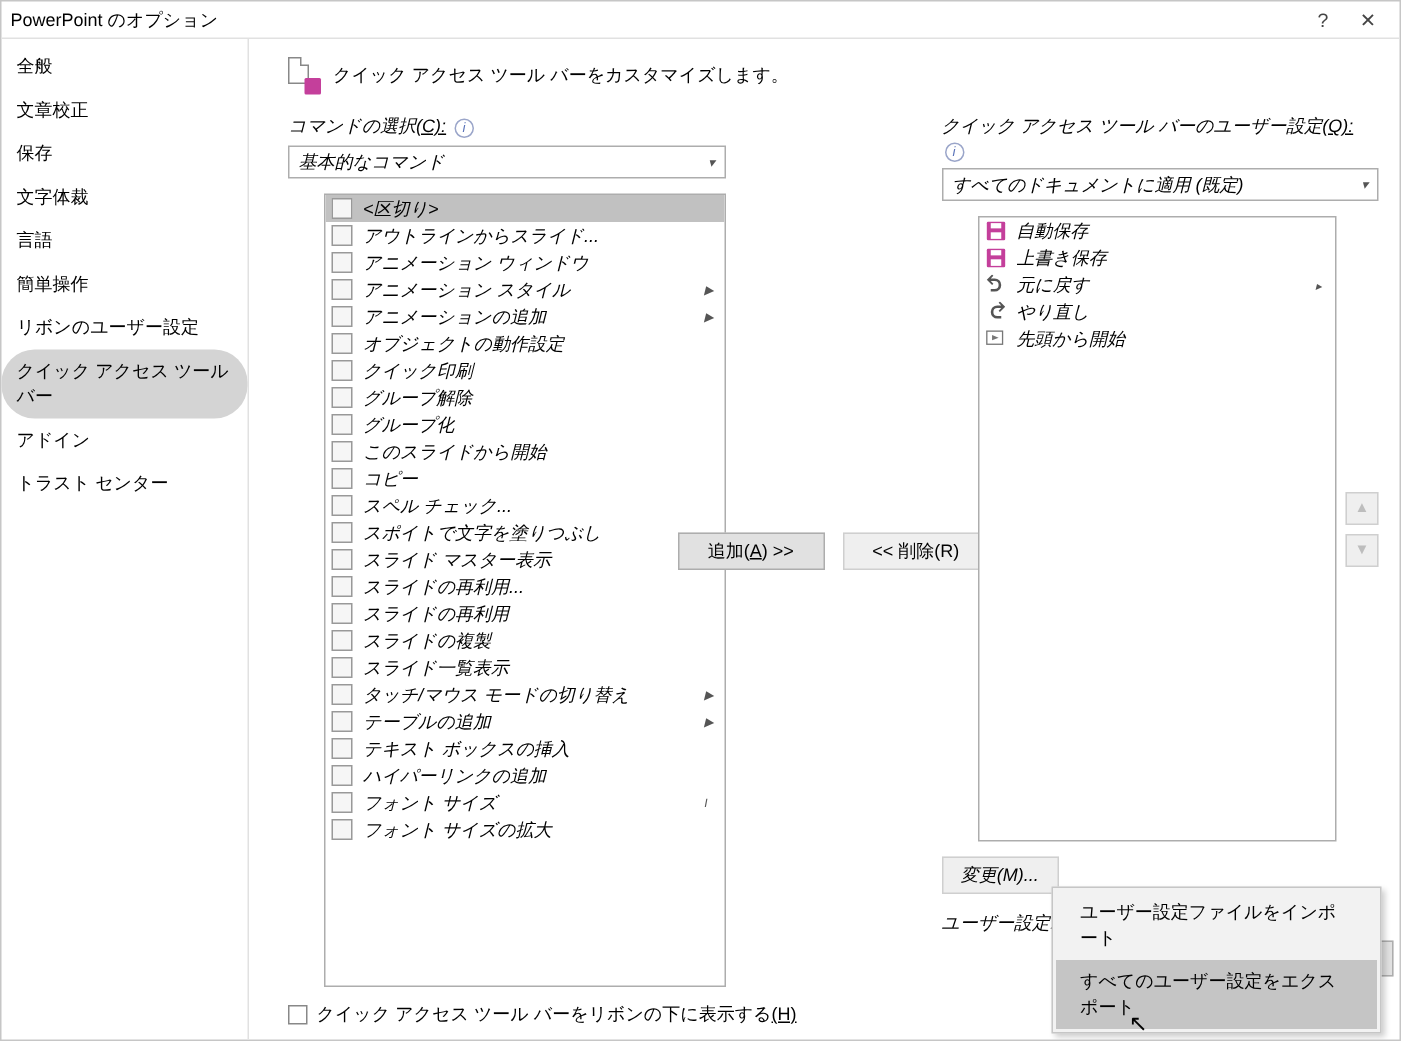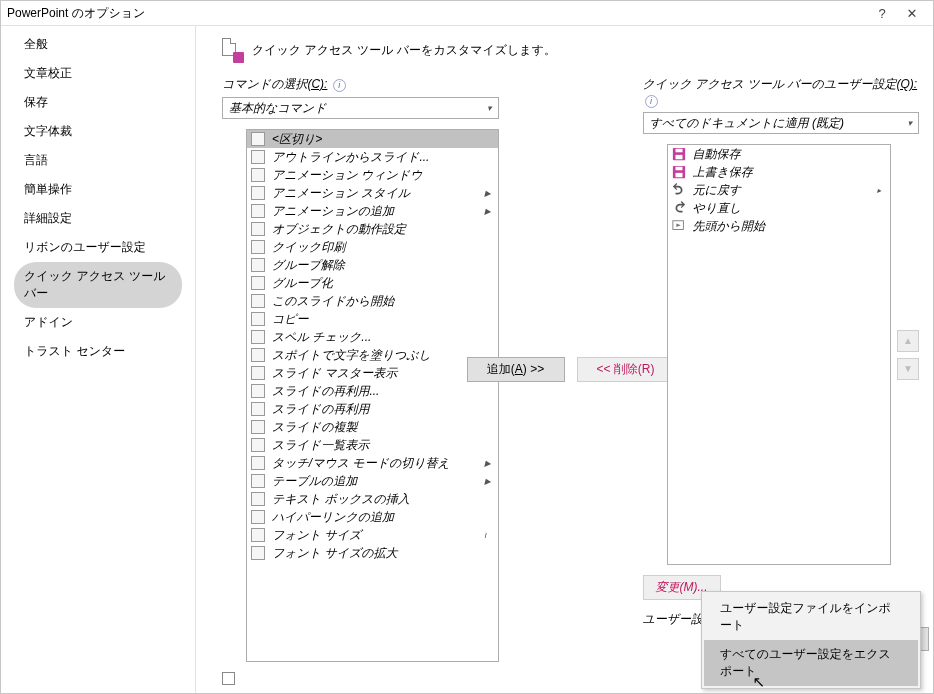--- a/index.html
+++ b/index.html
@@ -2,21 +2,21 @@
 <html><head>
 <meta charset="utf-8">
 <style>
   * { box-sizing:border-box; font-family:"Yu Gothic UI","Meiryo UI","MS PGothic",sans-serif; font-size:12px; }
   body { margin:0; background:#fff; }
   .dialog { width:934px; height:694px; border:1px solid #c6c6c6; display:flex; flex-direction:column; background:#fff; position:relative; overflow:hidden; }
   .titlebar { height:25px; display:flex; align-items:center; padding:0 6px; border-bottom:1px solid #e1e1e1; }
   .titlebar .title { flex:1; }
   .titlebar .help,.titlebar .close { width:30px; text-align:center; color:#444; font-size:13px; }
   .body { flex:1; display:flex; min-height:0; }
-  .nav { width:195px; border-right:1px solid #e1e1e1; padding:4px 13px; }
+  .nav { width:165px; border-right:1px solid #e1e1e1; padding:4px 0; }
   .nav-item { padding:6px 10px; cursor:pointer; }
   .nav-item.active { background:#d4d4d4;border-radius:22px; }
   .main { flex:1; padding:12px 14px 8px 26px; display:flex; flex-direction:column; min-height:0; }
   .header-row { display:flex; align-items:center; margin-bottom:14px; }
   .header-icon { width:20px; height:24px; position:relative; margin-right:10px; }
   .header-icon .page { width:14px; height:18px; border:1px solid #888; background:#fff; position:absolute; top:0; left:0; }
   .header-icon .page:before { content:""; position:absolute; right:-1px; top:-1px; width:5px;height:5px; border-left:1px solid #888; border-bottom:1px solid #888; background:#fff; }
   .header-icon .disk { width:11px; height:11px; background:#c43f9b; position:absolute; right:-2px; bottom:-1px; border-radius:1px; }
   .columns { display:flex; gap:16px; flex:1; min-height:0; }
   .col { flex:1; display:flex; flex-direction:column; min-height:0; min-width:0;font-style:italic; }
@@ -27,21 +27,21 @@
   .select .arrow { margin-left:auto; font-size:9px; color:#555; }
   .listbox { flex:1; border:1px solid #adadad; background:#fff; overflow:hidden; display:flex;margin-left:24px; }
   .list-scroll { flex:1; overflow-y:scroll; }
   .list-row { display:flex; align-items:center; height:18px; padding:0 3px; gap:6px; white-space:nowrap; }
   .list-row.sel { background:#c1c1c1; }
   .list-row .ico { width:16px; height:16px; display:flex; align-items:center; justify-content:center; font-size:12px; }
   .list-row .txt { flex:1; overflow:hidden; text-overflow:ellipsis; }
   .list-row .sub { width:10px; font-size:8px; color:#555; }
   .mid { width:112px; display:flex; flex-direction:row; justify-content:center; align-items:center; gap:12px; }
   .btn { border:1px solid #adadad; background:#e1e1e1; padding:3px 8px; font-size:12px; min-width:98px; text-align:center; }
-  .btn.disabled { color:#be185d; border-color:#cfcfcf; background:#efefef; }
+  .btn.disabled { color:#000000; border-color:#cfcfcf; background:#efefef; }
   .right-list .list-row .ico svg,.right-list .list-row .ico span { display:block; }
   .side-btns { width:22px; display:flex; flex-direction:column; gap:6px; justify-content:center; margin-left:6px; }
   .side-btn { width:22px; height:22px; border:1px solid #cfcfcf; background:#efefef; color:#bdbdbd; display:flex; align-items:center; justify-content:center; font-size:10px; }
   .below { margin-top:10px; display:flex; flex-direction:column; gap:8px; }
   .row { display:flex; align-items:center; gap:6px; }
   .checkbox { width:13px; height:13px; border:1px solid #888; background:#fff; }
   .split { border:1px solid #adadad; background:#e1e1e1; display:inline-flex; align-items:stretch; }
   .split .lbl { padding:2px 8px; }
   .split .drop { border-left:1px solid #adadad; padding:2px 5px; font-size:8px; display:flex; align-items:center; }
   
@@ -71,21 +71,20 @@
   </div>
 
   <div class="body">
     <div class="nav" id="nav">
         <div class="nav-item">全般</div>
         <div class="nav-item">文章校正</div>
         <div class="nav-item">保存</div>
         <div class="nav-item">文字体裁</div>
         <div class="nav-item">言語</div>
         <div class="nav-item">簡単操作</div>
-        <div class="nav-item">詳細設定</div>
         <div class="nav-item">リボンのユーザー設定</div>
         <div class="nav-item active">クイック アクセス ツール バー</div>
         <div class="nav-item">アドイン</div>
         <div class="nav-item">トラスト センター</div>
       </div>
 
     <div class="main">
       <div class="header-row">
         <span class="header-icon">
           <span class="page"></span>
@@ -375,20 +374,23 @@
                 <span class="drop">▼</span>
               </span>
               <span class="info">i</span>
             </div>
           </div>
         </div>
       </div>
 
       <div class="row" style="margin-top:10px">
         <span class="checkbox"></span>
+        <span>
+          <span>クイック アクセス ツール バーをリボンの下に表示する</span><span style="text-decoration:underline">(H)</span>
+        </span>
       </div>
 
     </div>
   </div>
 
   <div class="footer-btn">
     <span>セル</span>
   </div>
 
   <div class="menu" id="menu">

